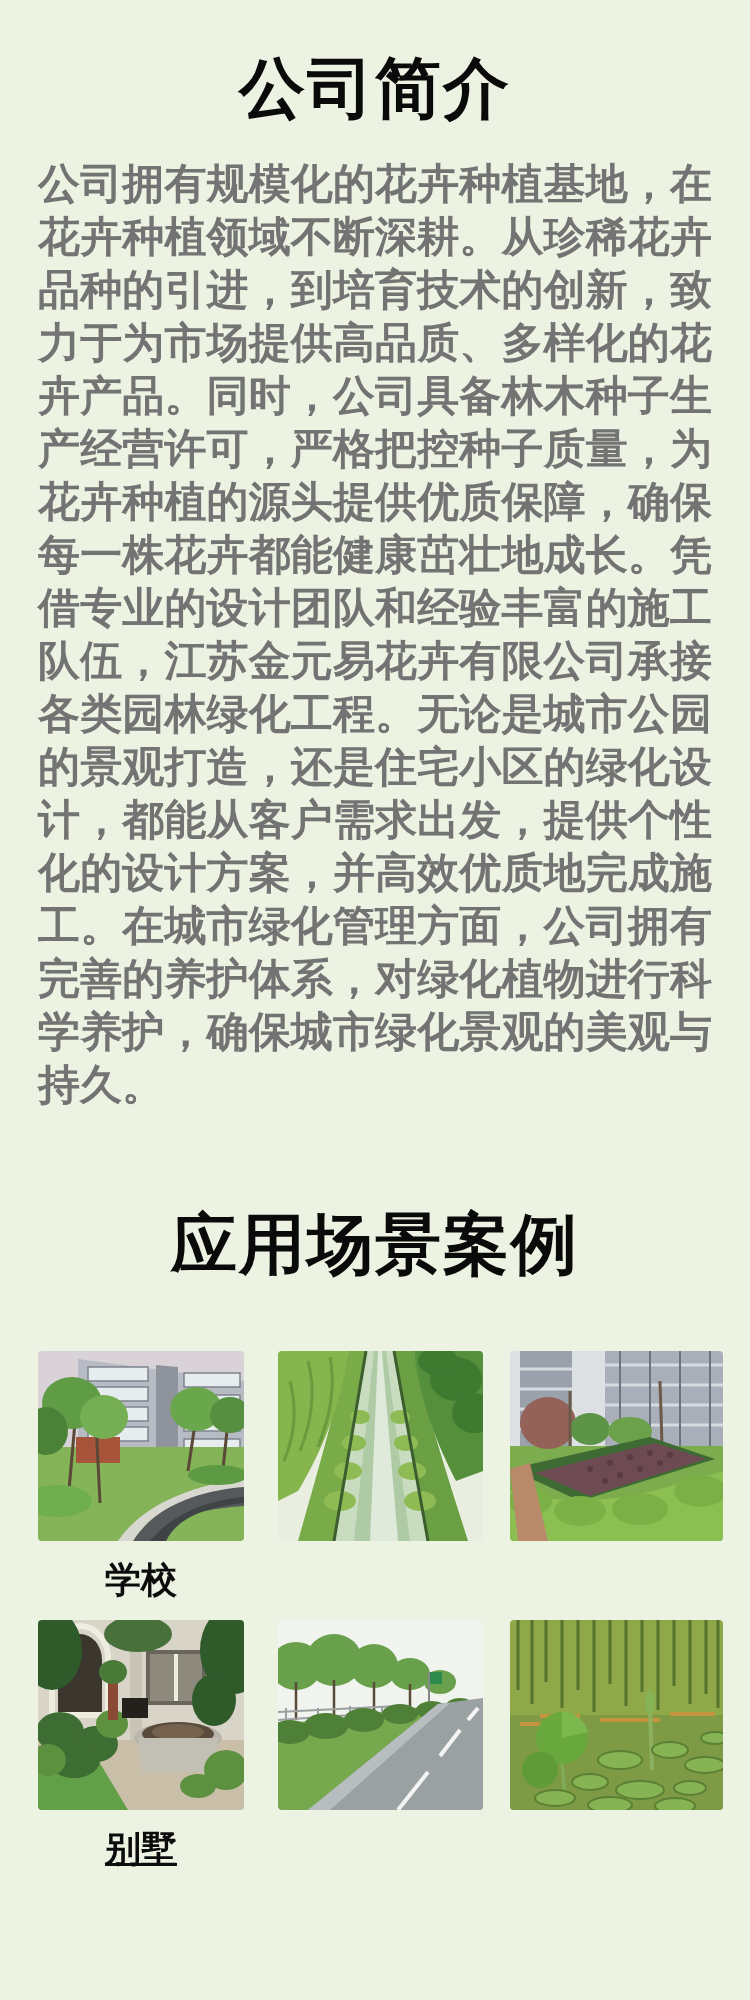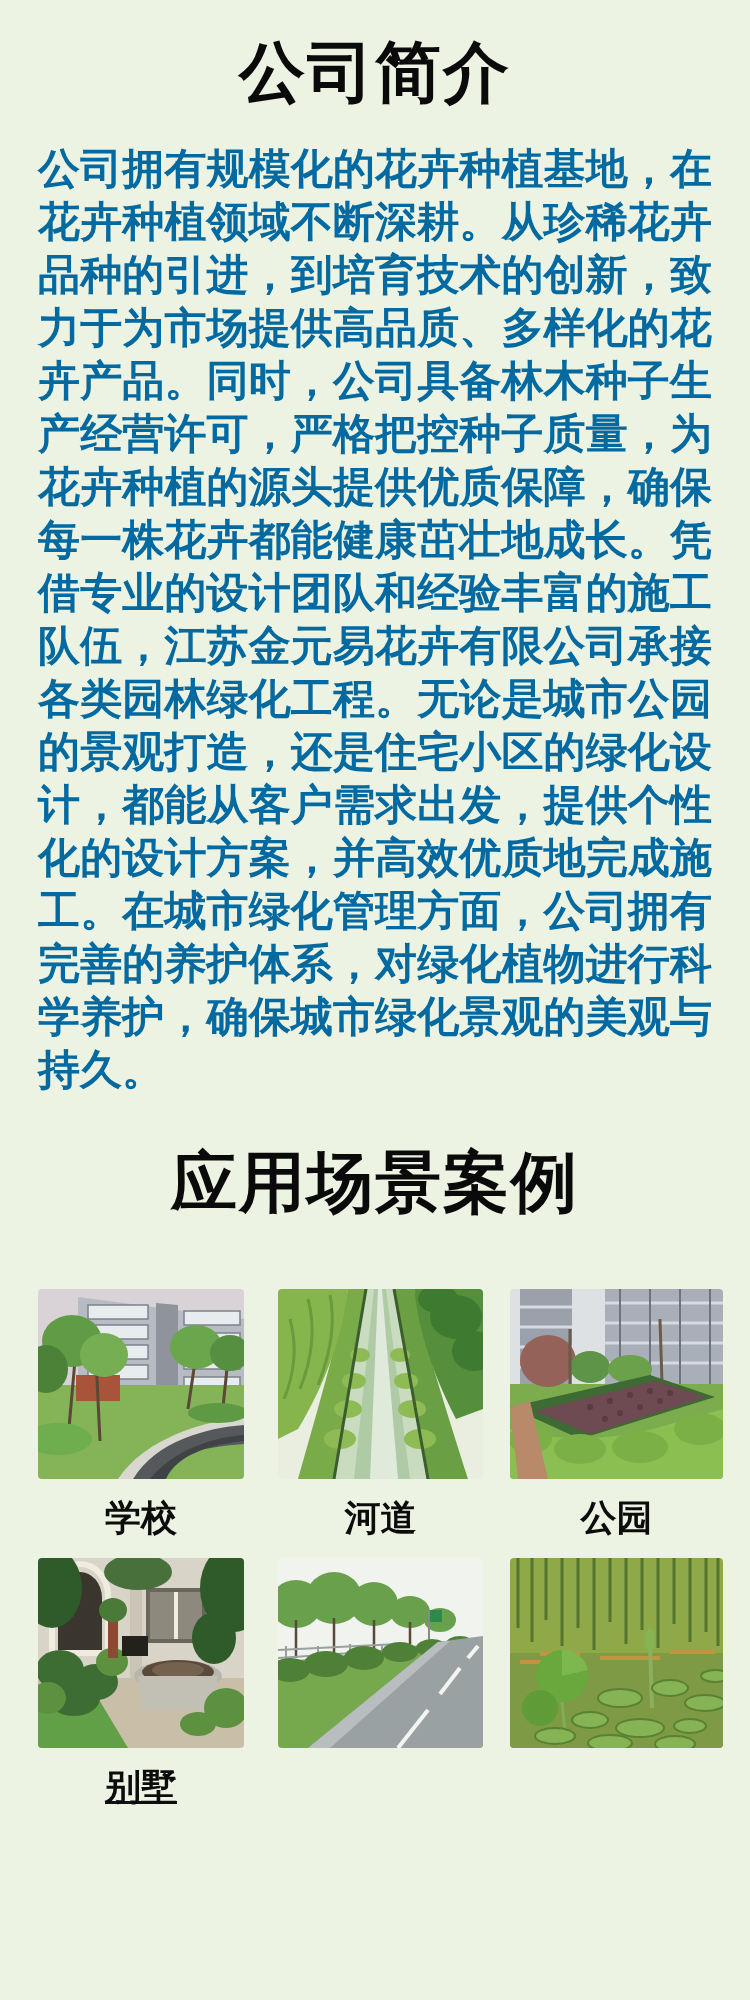--- a/index.html
+++ b/index.html
@@ -14,30 +14,31 @@
   }
   .section-title {
     font-family: "Liberation Serif", "DejaVu Serif", serif;
     font-weight: bold;
     font-size: 66px;
     line-height: 1.0;
     text-align: center;
     letter-spacing: 2px;
     color: #0a0a0a;
   }
-  .title-top { margin-top: 40px; }
-  .title-usecases { margin-top: 54px; }
+  .title-top { margin-top: 56px; }
+  .title-usecases { margin-top: 100px; }
   .company-paragraph {
     margin: 36px 38px 0 38px;
     font-size: 42px;
     line-height: 53px;
     font-weight: bold;
     text-align: justify;
-    color: #0369a1;
+    color: #737373;
     letter-spacing: 0px;
+    font-family: Liberation Serif, serif;
   }
   .grid-row {
     display: flex;
     align-items: flex-start;
     padding-left: 38px;
   }
   .row-1 { margin-top: 73px; }
   .row-2 { margin-top: 22px; text-decoration: underline; }
   .cell { flex: 0 0 auto; }
   .cell-1 { width: 206px; margin-right: 34px; }
@@ -138,21 +139,20 @@
         <path d="M205,0 L136,0 C140,36 152,80 178,130 L205,120 Z" fill="#558f3b"></path>
         <g fill="#3f7a31">
           <ellipse cx="178" cy="28" rx="26" ry="22"></ellipse>
             <ellipse cx="196" cy="62" rx="22" ry="20"></ellipse>
           <ellipse cx="160" cy="10" rx="20" ry="14"></ellipse>
         </g>
         <line x1="56" y1="190" x2="88" y2="0" stroke="#3c5e2e" stroke-width="3"></line>
         <line x1="150" y1="190" x2="116" y2="0" stroke="#3c5e2e" stroke-width="3"></line>
       </svg>
     </div>
-    <div class="caption">河道</div>
   </div>
 
   <div class="cell cell-3">
     <div class="photo">
       <svg viewBox="0 0 213 190" preserveAspectRatio="none">
         <rect x="0" y="0" width="213" height="190" fill="#dde1e4"></rect>
         <rect x="10" y="0" width="52" height="95" fill="#9aa1ab"></rect>
         <rect x="95" y="0" width="118" height="100" fill="#a9afb8"></rect>
         <g stroke="#d6dbe0" stroke-width="3">
           <line x1="10" y1="18" x2="62" y2="18"></line>
@@ -192,21 +192,20 @@
         <path d="M0,190 L0,140 C40,150 90,155 150,138 L213,120 L213,190 Z" fill="#8cbf52"></path>
         <g fill="#7ab046">
           <ellipse cx="20" cy="150" rx="22" ry="14"></ellipse>
             <ellipse cx="70" cy="160" rx="26" ry="15"></ellipse>
           <ellipse cx="130" cy="158" rx="28" ry="16"></ellipse>
             <ellipse cx="190" cy="140" rx="26" ry="16"></ellipse>
         </g>
         <path d="M0,118 L20,112 L38,190 L8,190 Z" fill="#b98a6a"></path>
       </svg>
     </div>
-    <div class="caption">公园</div>
   </div>
 
 </div>
 
 <div class="grid-row row-2">
 
   <div class="cell cell-1">
     <div class="photo">
       <svg viewBox="0 0 206 190" preserveAspectRatio="none">
         <rect x="0" y="0" width="206" height="190" fill="#d9d4c8"></rect>

